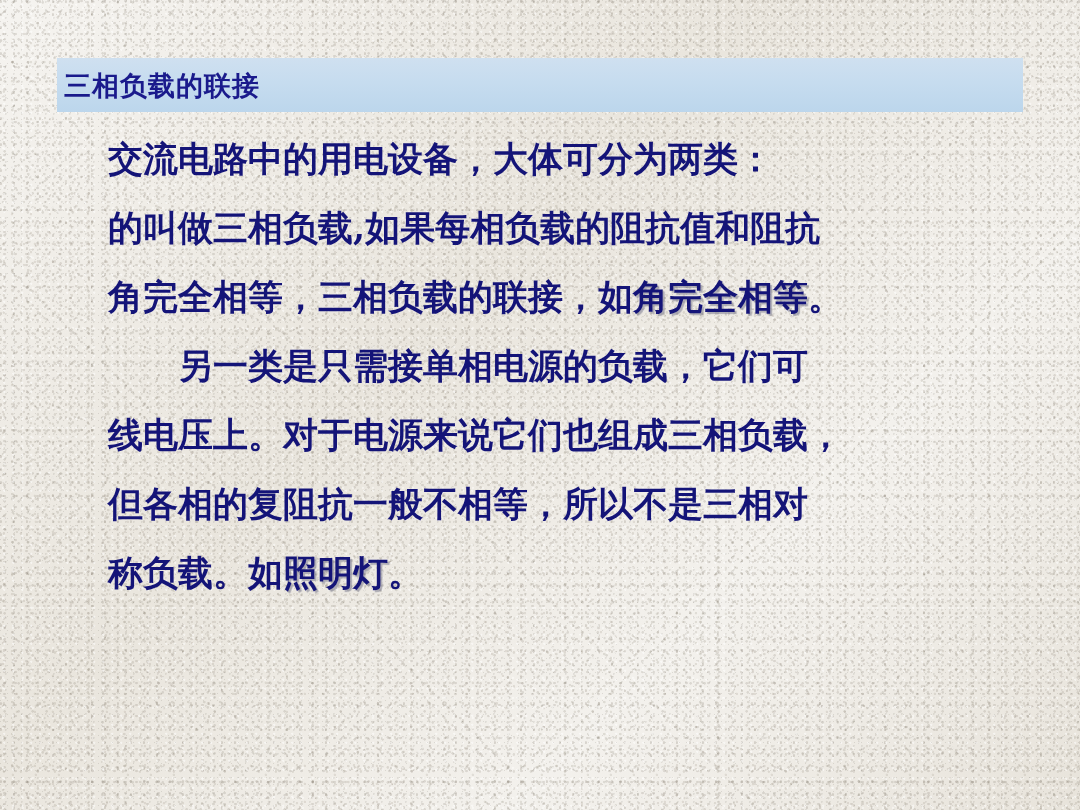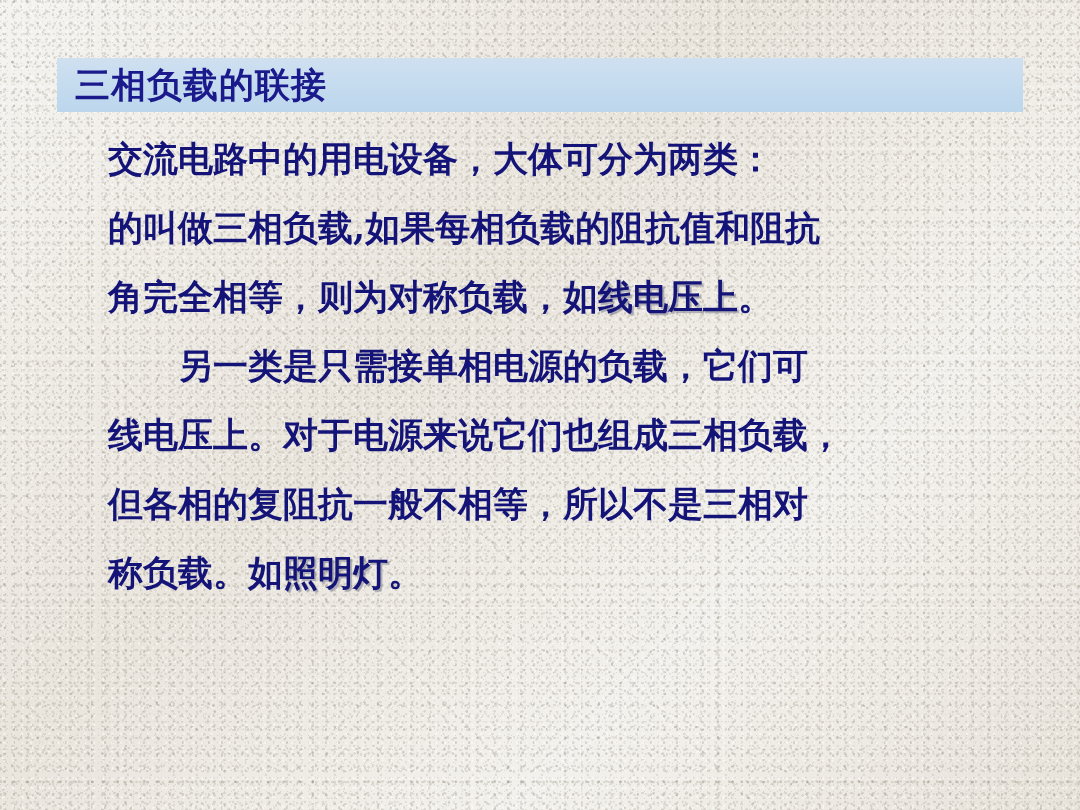--- a/index.html
+++ b/index.html
@@ -65,24 +65,24 @@
     width: 966px;
     height: 54px;
     background: linear-gradient(to bottom, #cfe0f0 0%, #c6dcef 45%, #bcd6ec 100%);
     box-sizing: border-box;
     display: flex;
     align-items: center;
   }
   .title-text {
     font-family: "DejaVu Sans", "Liberation Sans", sans-serif;
     font-weight: bold;
-    font-size: 35px;
+    font-size: 27px;
     color: #1a1a8c;
     letter-spacing: 1px;
-    padding-left: 18px;
+    padding-left: 7px;
     line-height: 1;
     white-space: nowrap;
   }
 
   
   .body-block {
     position: absolute;
     left: 76px;
     top: 124px;
     width: 935px;
@@ -128,21 +128,21 @@
 
   <div id="content">
 
     <div class="title-bar">
       <div class="title-text">三相负载的联接</div>
     </div>
 
     <div class="body-block">
       <p class="para">交流电路中的用电设备，大体可分为两类：</p>
       <p class="para">的叫做三相负载,如果每相负载的阻抗值和阻抗</p>
-      <p class="para"><span>角完全相等，则为对称负载，如</span><span class="shadowed">线电压上</span><span>。</span></p>
+      <p class="para"><span>角完全相等，三相负载的联接，如</span><span class="shadowed">角完全相等</span><span>。</span></p>
       <p class="para indent">另一类是只需接单相电源的负载，它们可</p>
       <p class="para">线电压上。对于电源来说它们也组成三相负载，</p>
       <p class="para">但各相的复阻抗一般不相等，所以不是三相对</p>
       <p class="para"><span>称负载。如</span><span class="shadowed">照明灯</span><span>。</span></p>
     </div>
 
 
   </div>
 </div>
 

